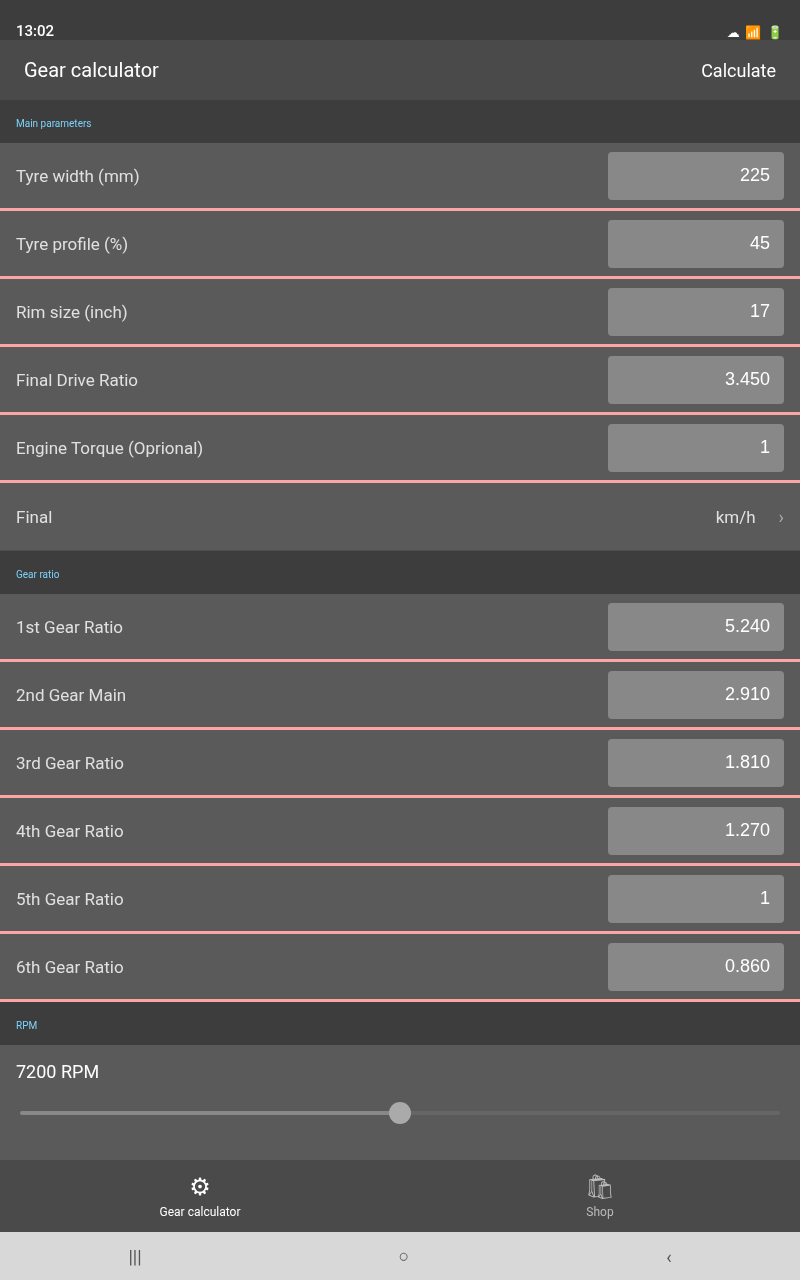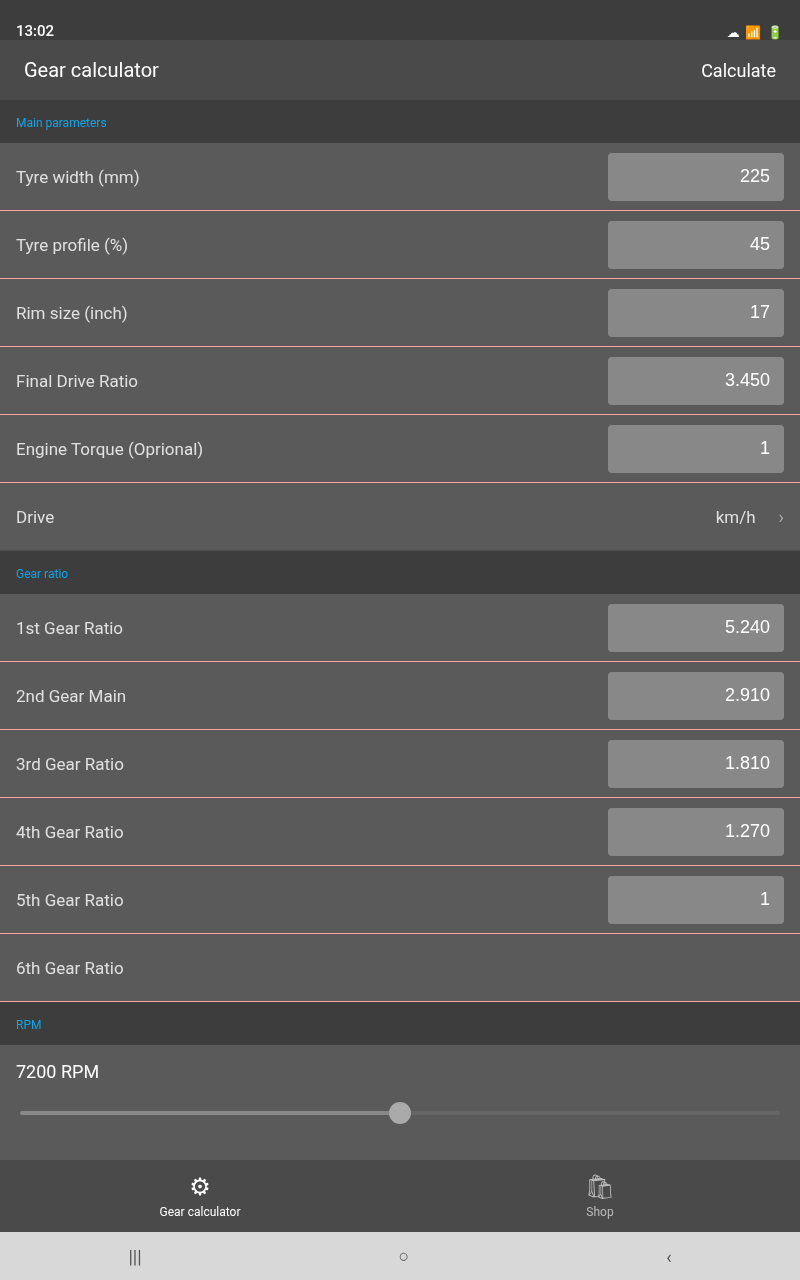--- a/index.html
+++ b/index.html
@@ -64,33 +64,33 @@
       overflow-y: auto;
       background: #5a5a5a;
     }
 
     
     .section-header {
       background: #3d3d3d;
       padding: 12px 16px;
     }
     .section-header-text {
-      color: #0ea5e9;
-      font-size: 12px;
+      color: #7dd3fc;
+      font-size: 10px;
       font-weight: 400;
     }
 
     
     .param-row {
       display: flex;
       align-items: center;
       justify-content: space-between;
       padding: 0 16px;
       height: 68px;
-      border-bottom: 1px solid #fca5a5;
+      border-bottom: 3px solid #fca5a5;
     }
     .param-label {
       color: #e0e0e0;
       font-size: 17px;
       font-weight: 400;
     }
     .param-input {
       background: #888888;
       color: #ffffff;
       font-size: 18px;
@@ -245,21 +245,21 @@
         <span class="param-label">Final Drive Ratio</span>
         <input type="text" class="param-input" value="3.450" style="">
       </div>
       <div class="param-row">
         <span class="param-label">Engine Torque (Oprional)</span>
         <input type="text" class="param-input" value="1" style="">
       </div>
     </div>
 
   <div class="units-row">
-    <span class="param-label">Drive</span>
+    <span class="param-label">Final</span>
     <div class="units-value">
       <span>km/h</span>
       <span class="chevron">›</span>
     </div>
   </div>
 
   <div class="section-header">
     <span class="section-header-text">Gear ratio</span>
   </div>
 
@@ -279,20 +279,21 @@
       <div class="param-row">
         <span class="param-label">4th Gear Ratio</span>
         <input type="text" class="param-input" value="1.270" style="">
       </div>
       <div class="param-row">
         <span class="param-label">5th Gear Ratio</span>
         <input type="text" class="param-input" value="1" style="">
       </div>
       <div class="param-row">
         <span class="param-label">6th Gear Ratio</span>
+        <input type="text" class="param-input" value="0.860" style="">
       </div>
     </div>
 
   <div class="section-header">
     <span class="section-header-text">RPM</span>
   </div>
 
   <div class="rpm-row">
     <div class="rpm-value">7200 RPM</div>
     <div class="rpm-slider-container">

